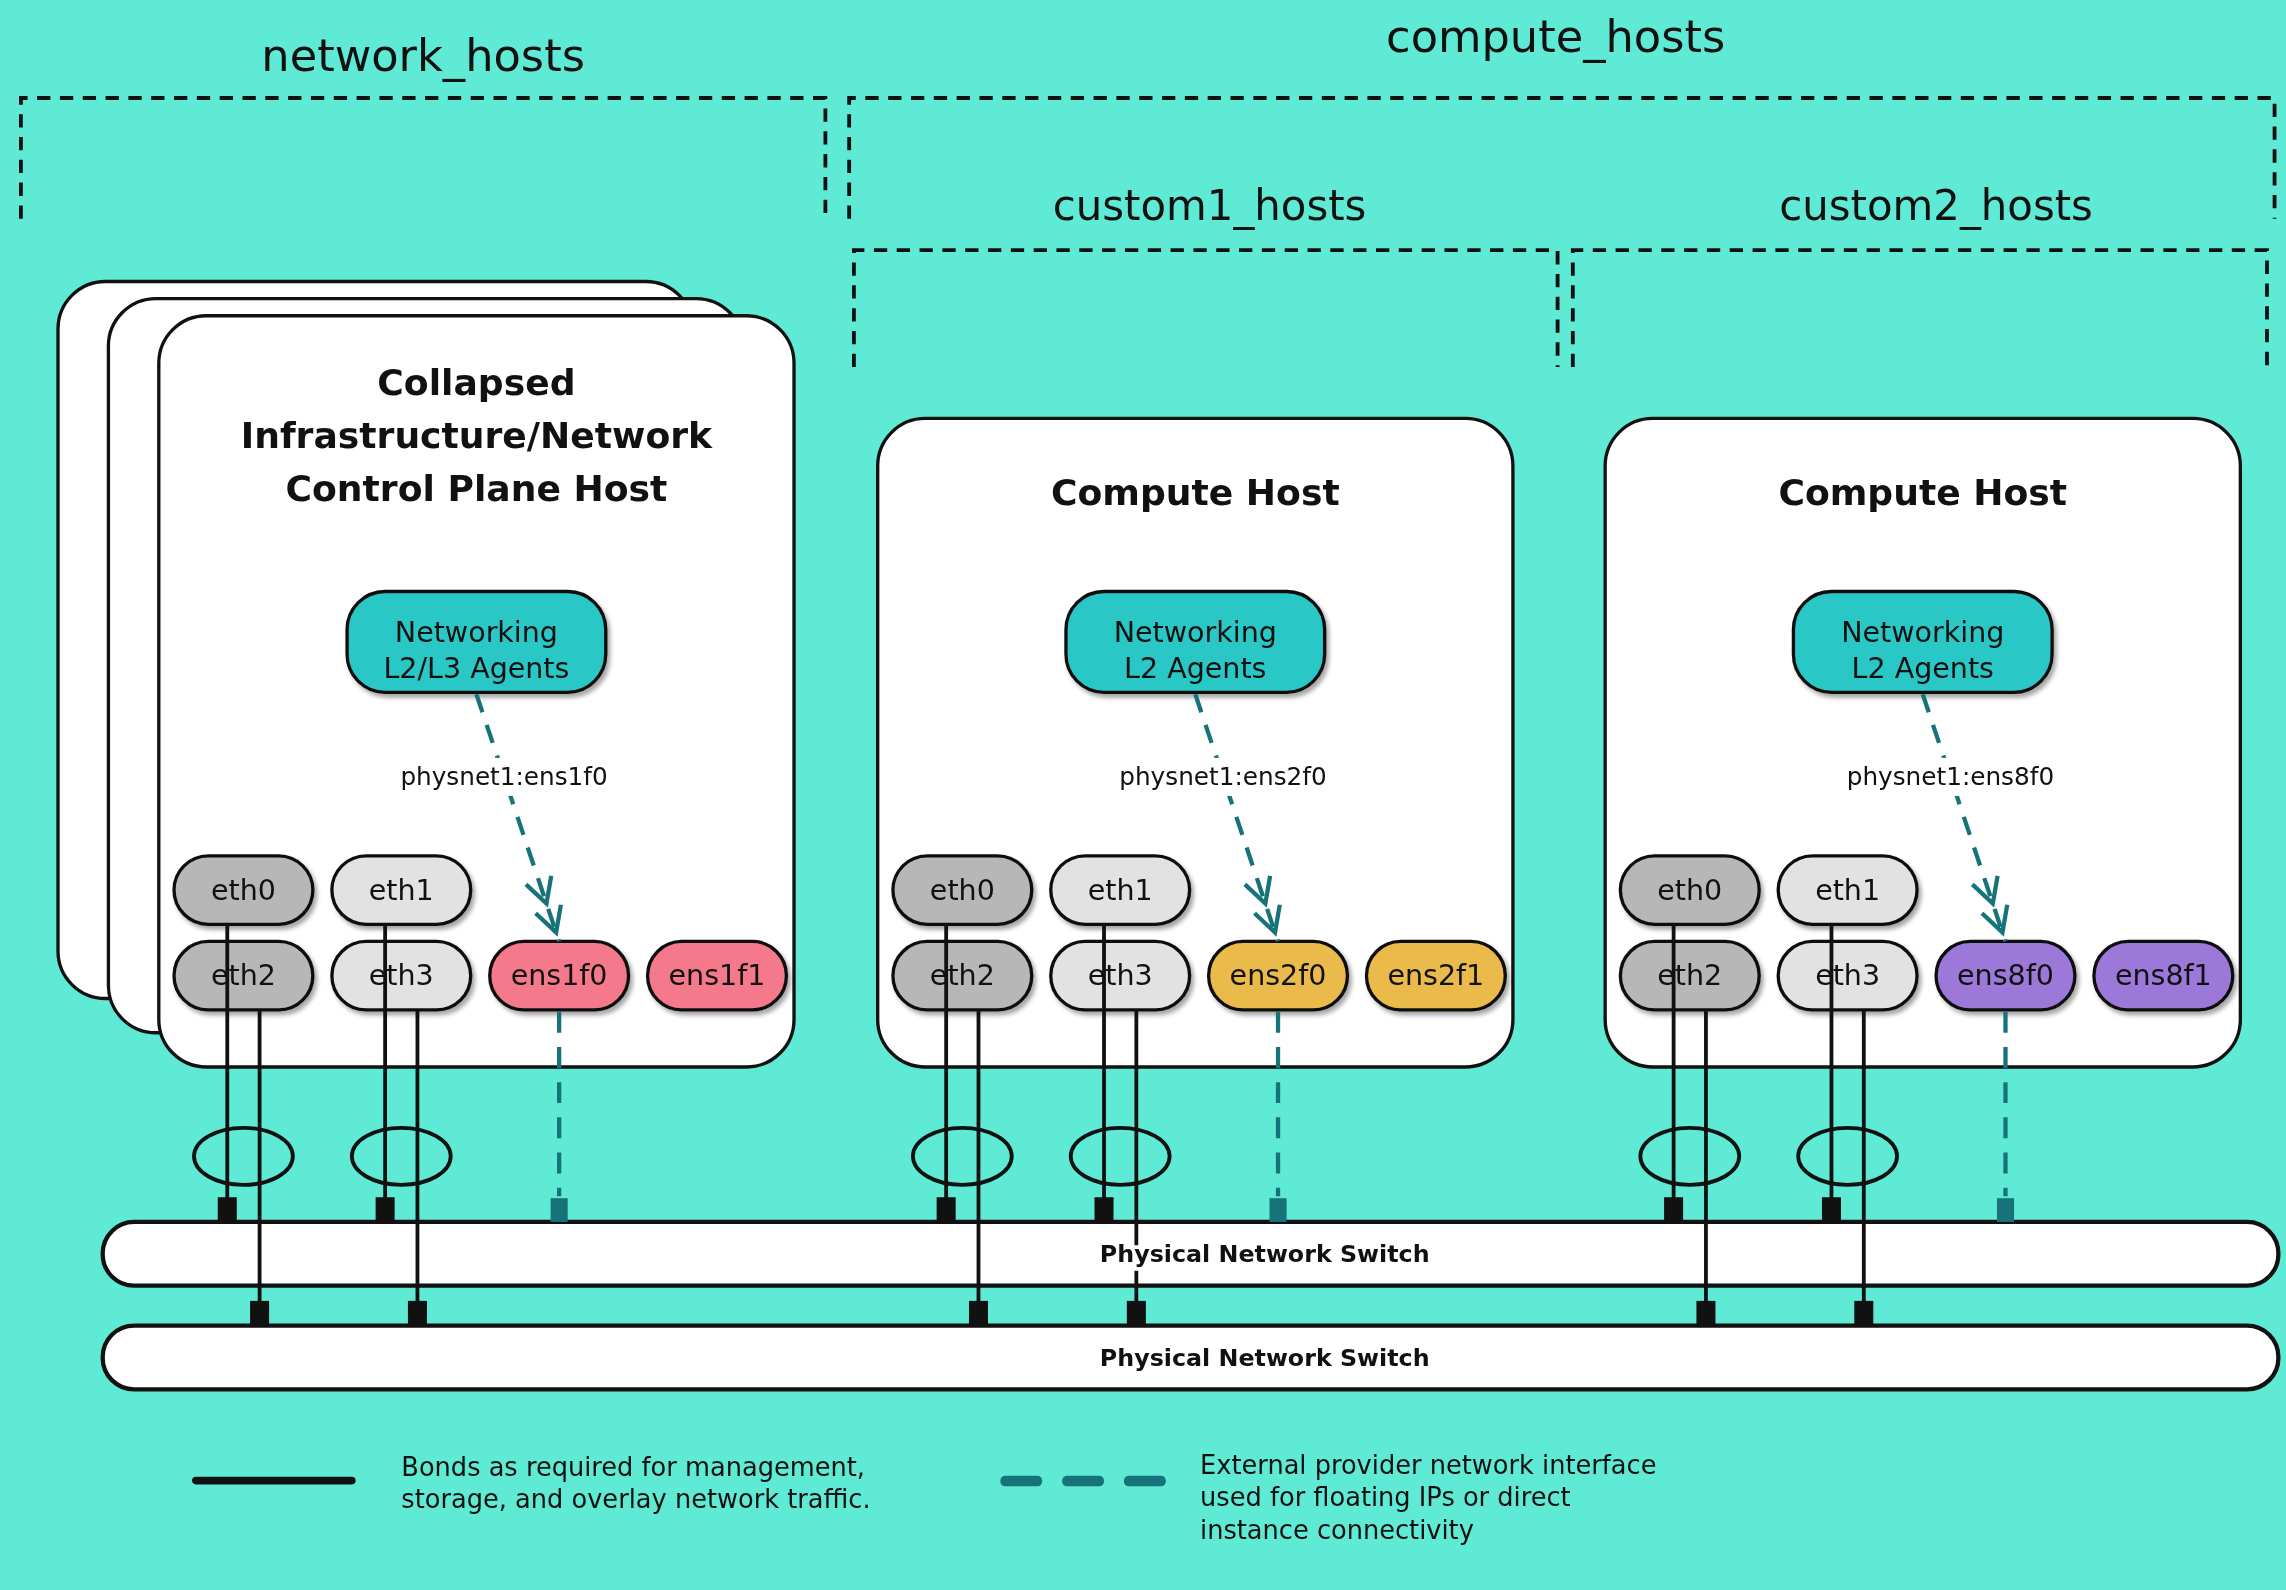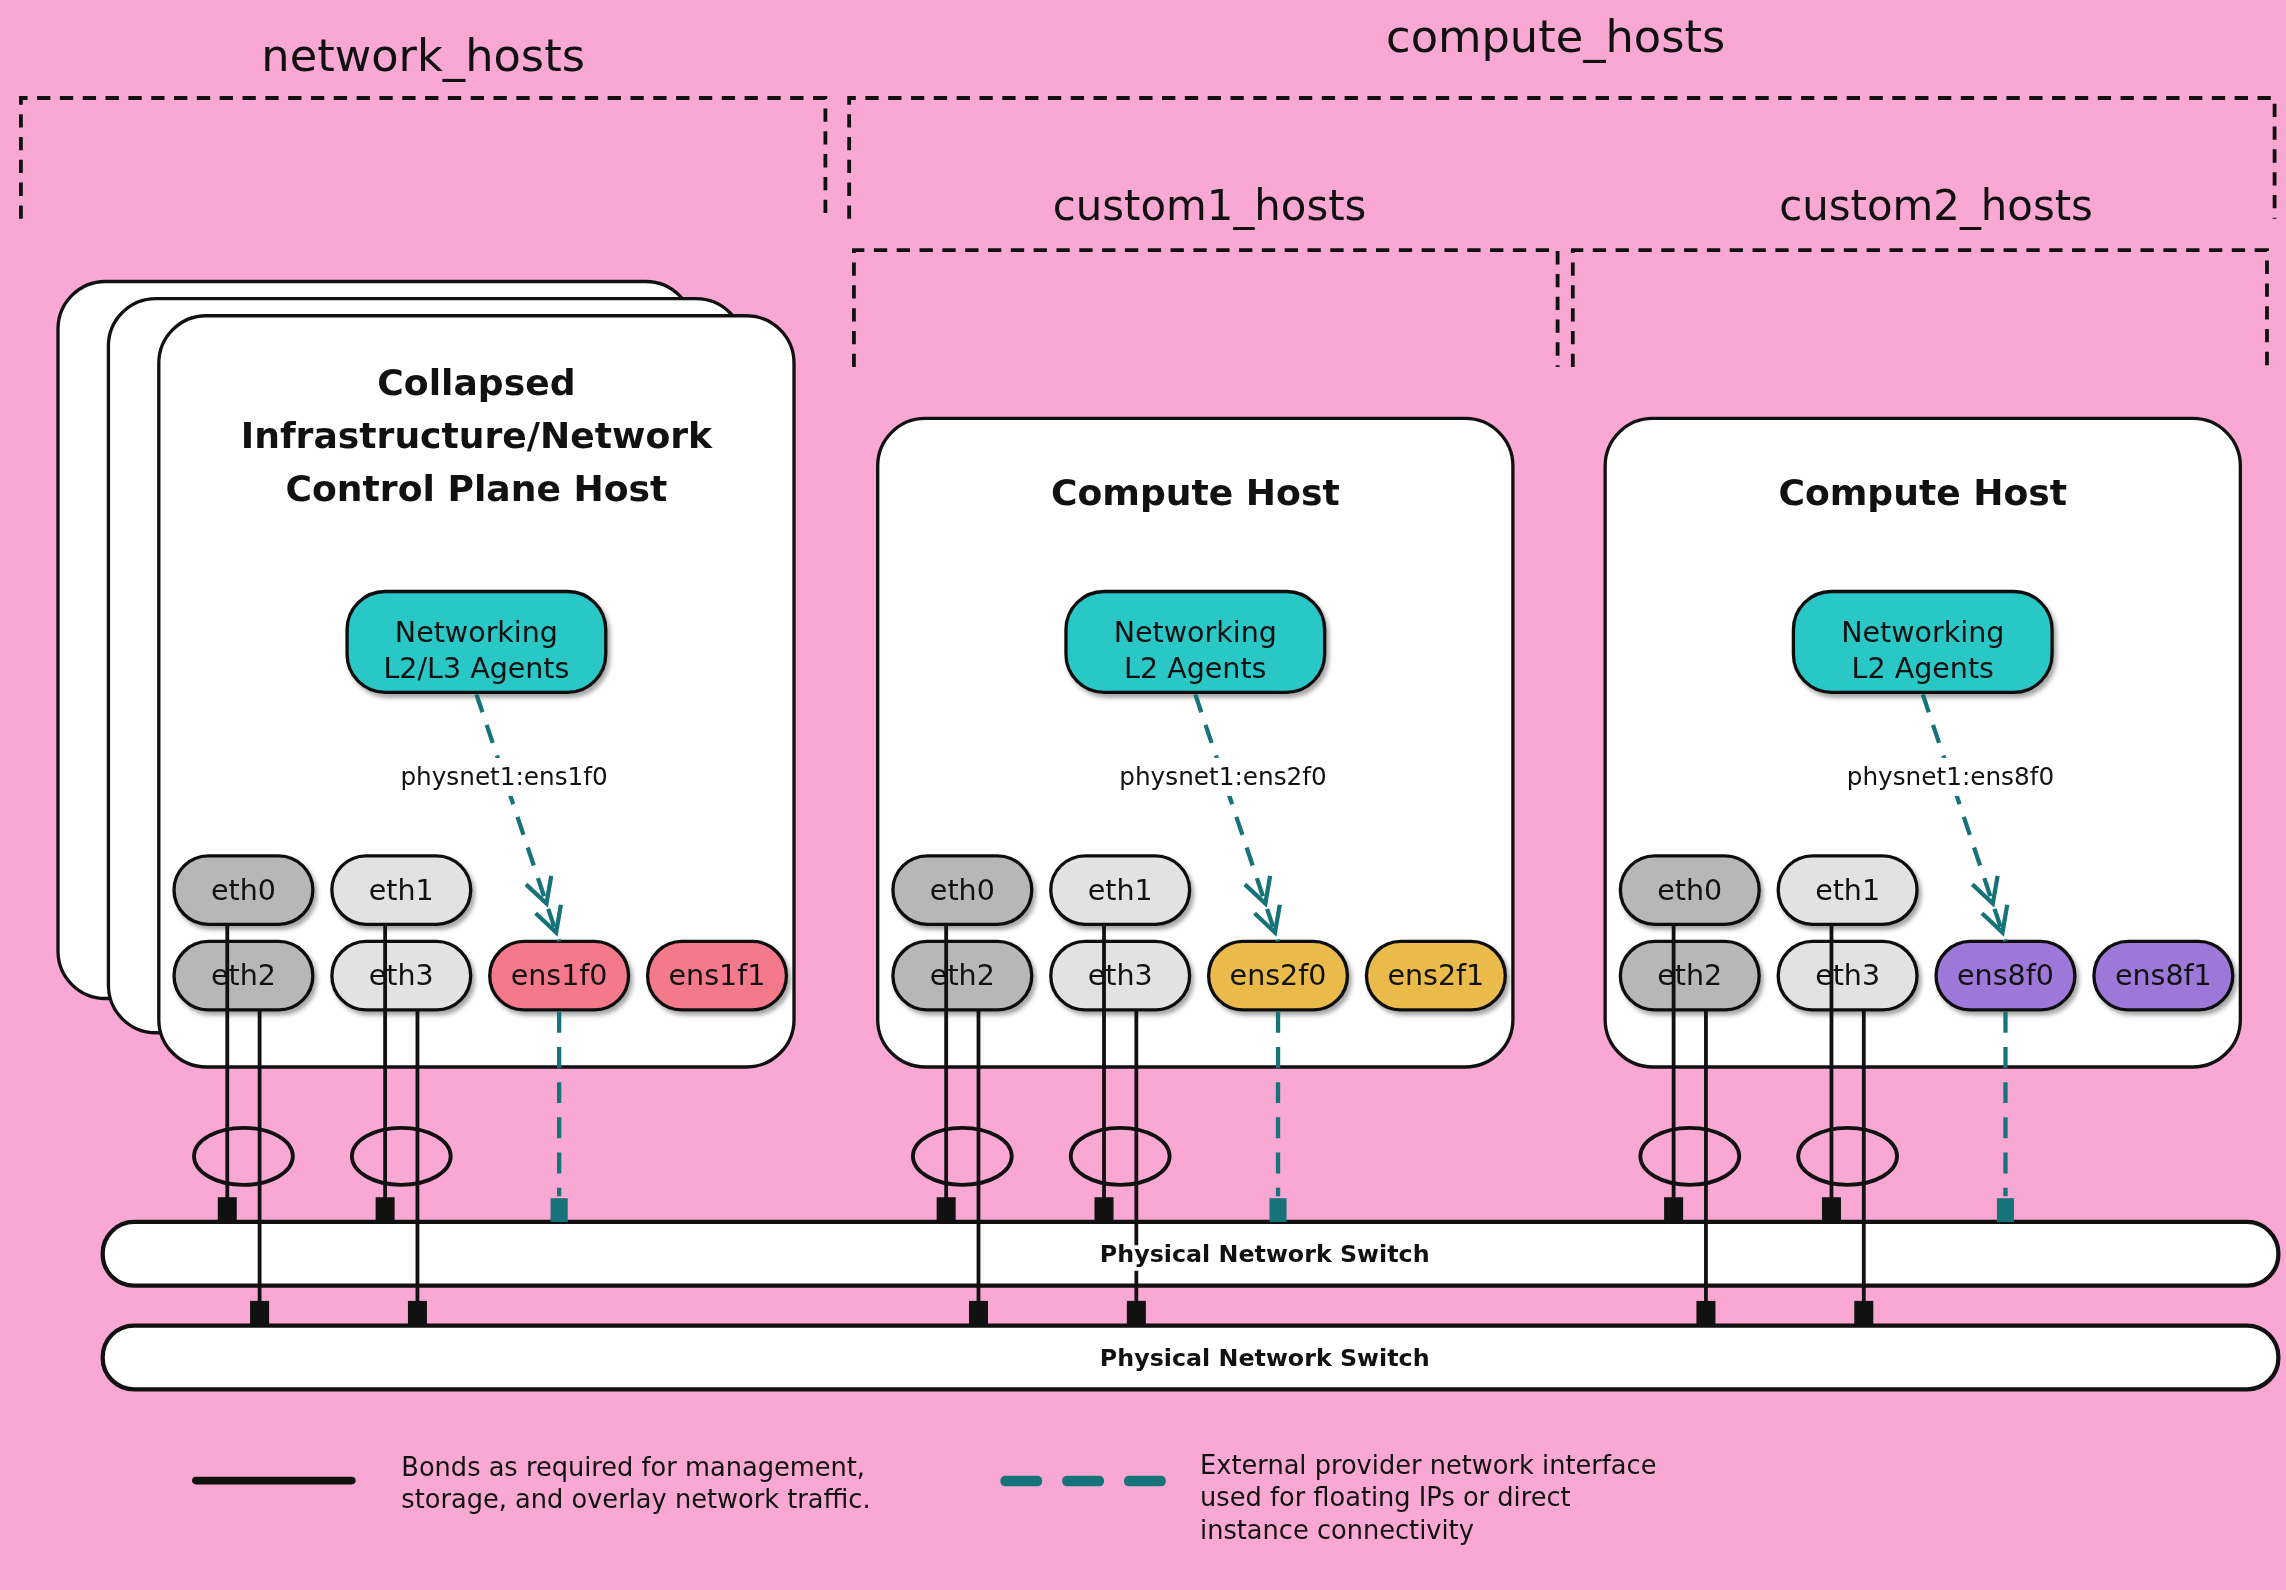--- a/index.html
+++ b/index.html
@@ -1,16 +1,16 @@
 <!DOCTYPE html>
 <html style="font-size:15px"><head>
 <meta charset="utf-8">
 <style>
   html,body{margin:0;padding:0;background:#ffffff;}
-  .canvas{position:relative;width:2286px;height:1590px;background:#f9a8d4;overflow:hidden;}
+  .canvas{position:relative;width:2286px;height:1590px;background:#5eead4;overflow:hidden;}
   svg text{font-family:"DejaVu Sans","Liberation Sans",sans-serif;fill:#111111;}
   .group-label{font-size:47px;}
   .group-label-small{font-size:44px;}
   .host-title{font-size:38px;font-weight:bold;}
   .agent-text{font-size:30px;}
   .pill-text{font-size:30px;}
   .physnet-text{font-size:26px;}
   .switch-text{font-size:25px;font-weight:bold;paint-order:stroke;stroke:#ffffff;stroke-width:8px;}
   .legend-text{font-size:27px;}
 </style>

